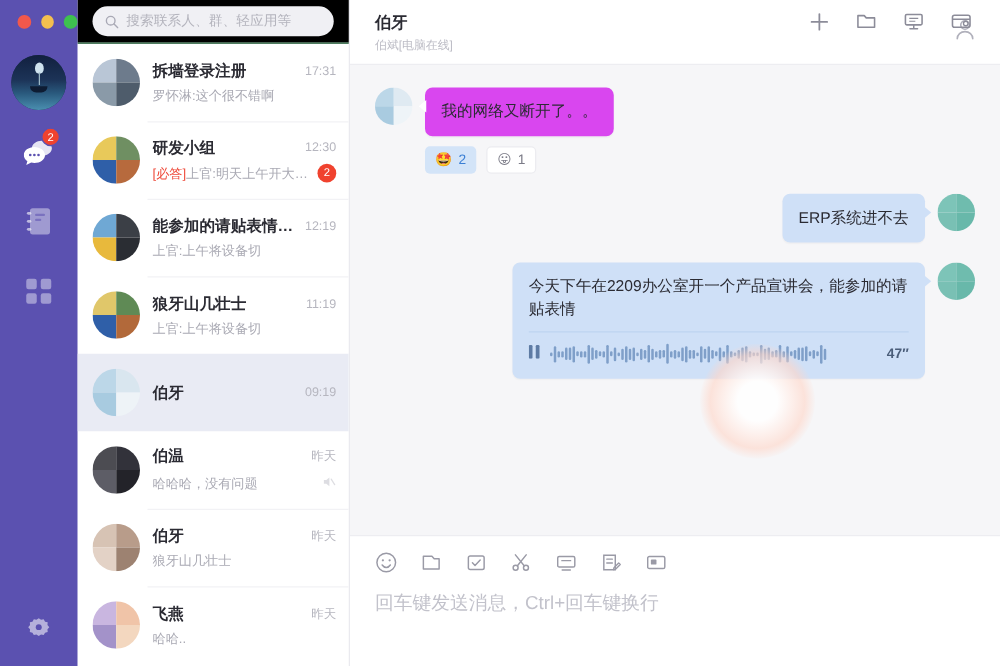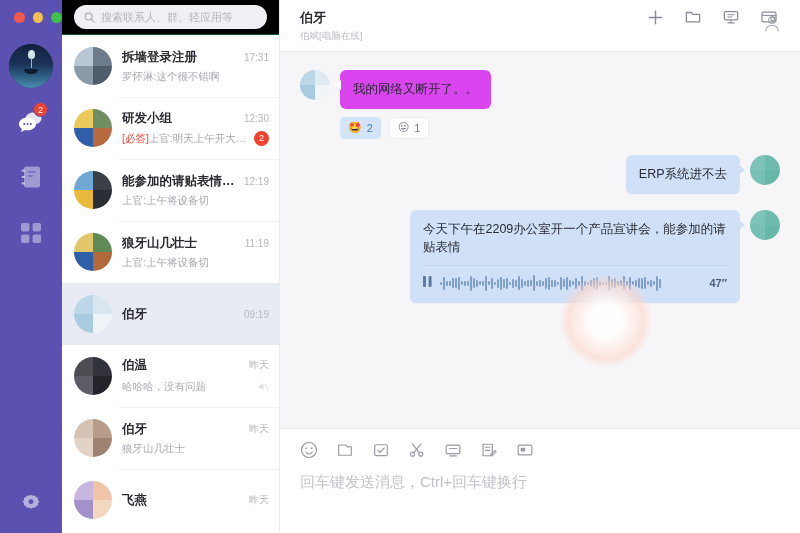--- a/index.html
+++ b/index.html
@@ -350,20 +350,23 @@
               <i style="background:#c9b6e0"></i>
               <i style="background:#f0c4a8"></i>
               <i style="background:#a392c9"></i>
               <i style="background:#f3d7bf"></i>
             </span>
           </span>
           <span class="conv-body">
             <span class="conv-row">
               <span class="conv-title">飞燕</span>
               <span class="conv-time">昨天</span>
+            </span>
+            <span class="conv-row">
+              <span class="conv-prev">哈哈..</span>
             </span>
           </span>
         </div>
       </div>
   </div>
 
   <div class="chat">
 
     <div class="chat-head">
       <div>

